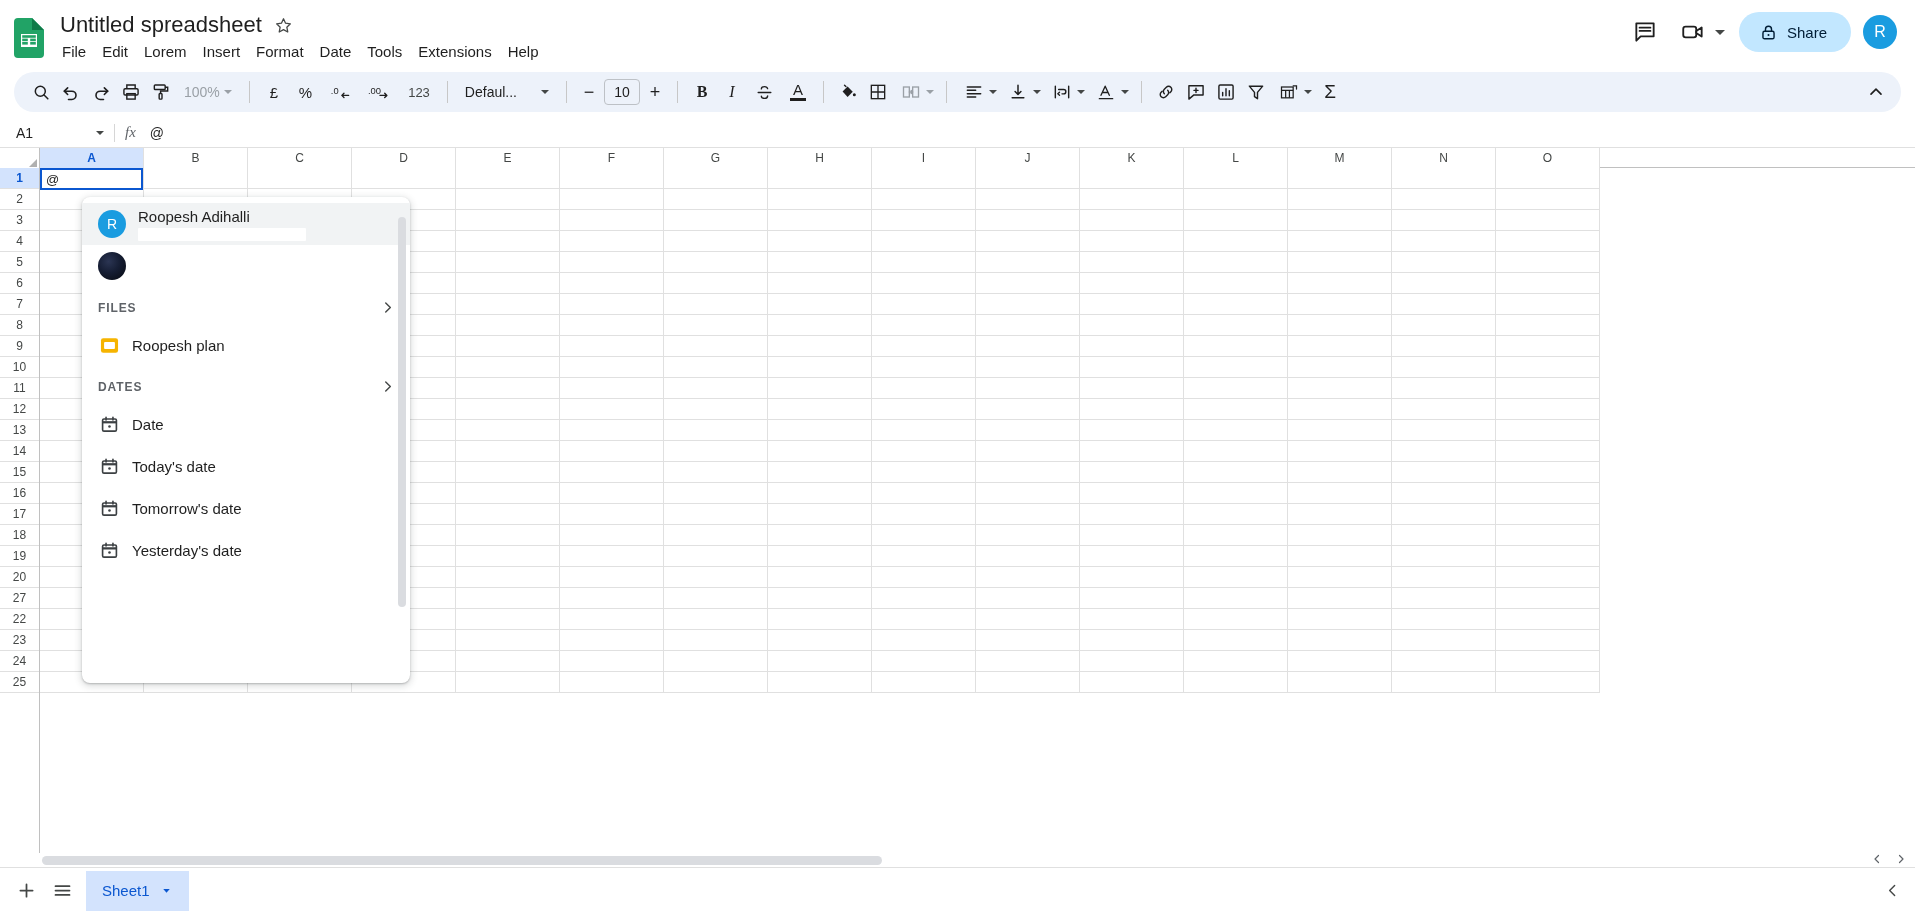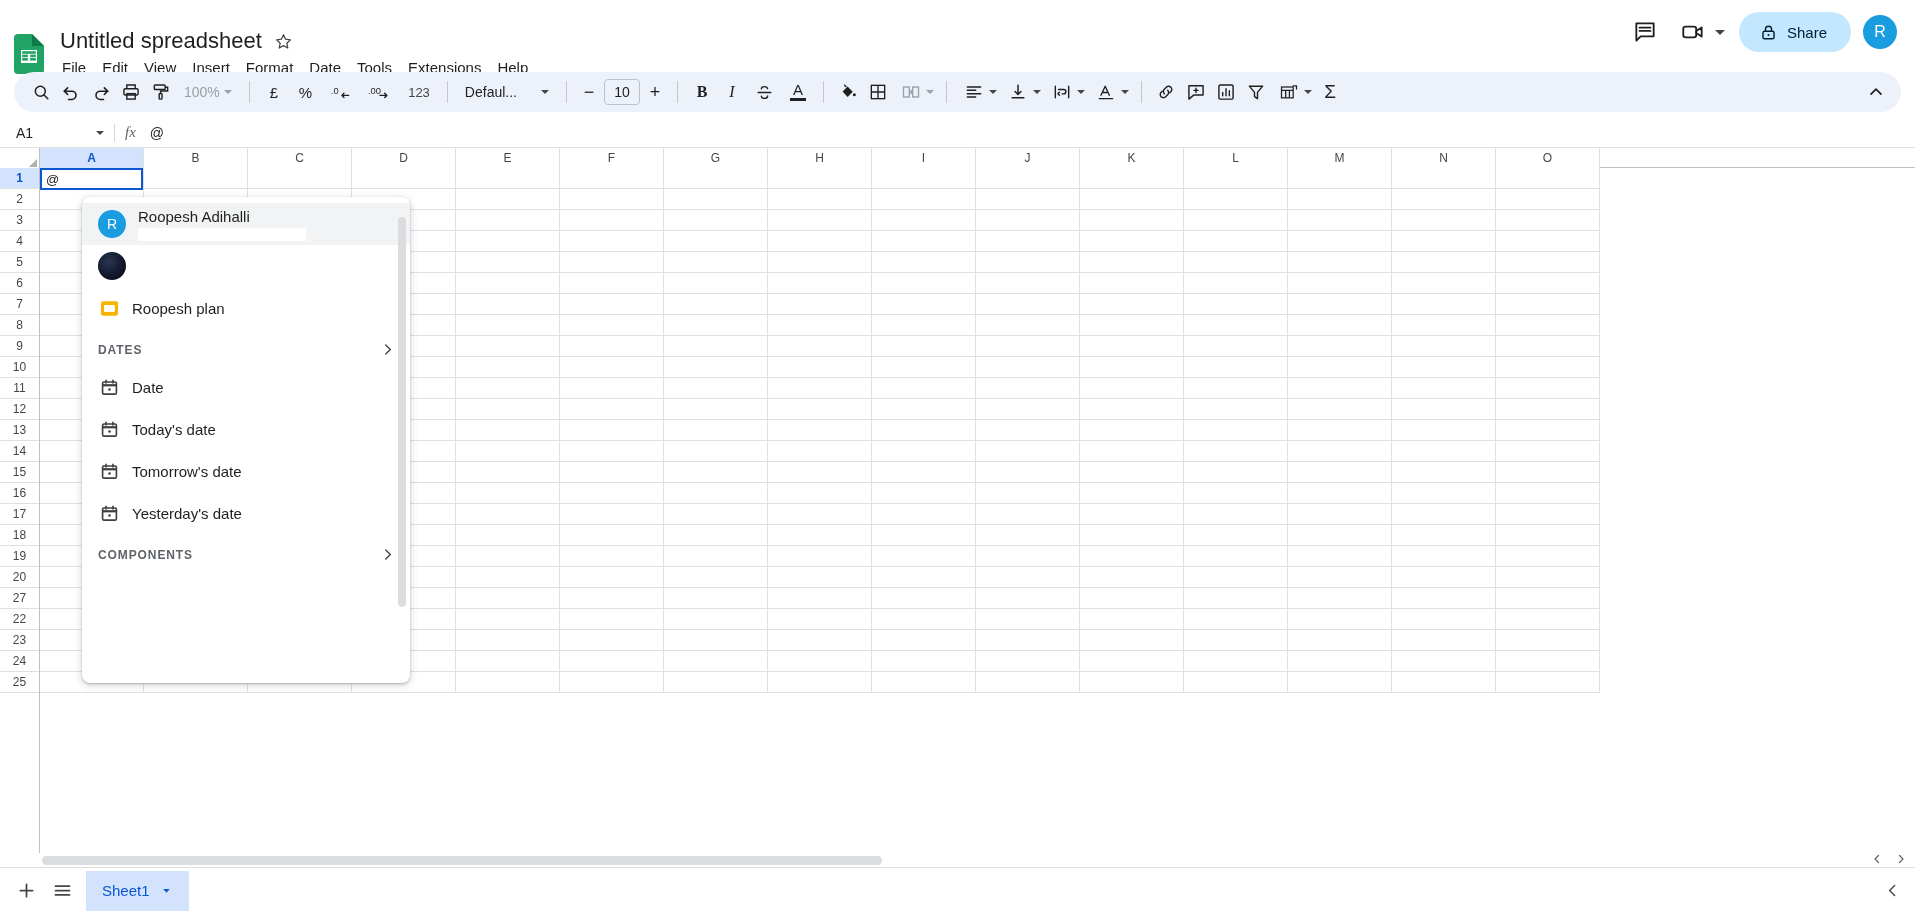--- a/index.html
+++ b/index.html
@@ -6,21 +6,21 @@
   html, body {
     margin: 0; padding: 0;
     width: 1915px; height: 919px;
     overflow: hidden;
     background: #ffffff;
     font-family: "Liberation Sans", sans-serif;
     -webkit-font-smoothing: antialiased;
   }
 
   
-  .topbar { display: flex; align-items: flex-start; height: 72px; padding: 26px 16px 0 14px; position: relative; }
+  .topbar { display: flex; align-items: flex-start; height: 72px; padding: 10px 16px 0 14px; position: relative; }
   .sheets-logo { width: 36px; height: 44px; margin-top: 6px; margin-right: 10px; flex: 0 0 auto; display:flex; align-items:center; }
   .sheets-logo svg { display:block; }
   .title-block { display: flex; flex-direction: column; flex: 0 0 auto; }
   .title-row { display: flex; align-items: center; gap: 12px; height: 30px; }
   .doc-title { font-size: 22px; color: #1f1f1f; line-height: 28px; letter-spacing: 0; white-space: nowrap; }
   .star-icon { cursor: pointer; color: #444746; display:flex; }
   .menu-row { display: flex; align-items: center; gap: 0; margin-top: 0px; margin-left: -6px; }
   .menu-item { font-size: 15px; color: #1f1f1f; padding: 3px 8px; border-radius: 4px; cursor: pointer; white-space: nowrap; }
 
   .top-right { position: absolute; right: 18px; top: 10px; display: flex; align-items: center; gap: 6px; height: 44px; }
@@ -154,21 +154,21 @@
       <span class="doc-title">Untitled spreadsheet</span>
       <span class="star-icon">
         <svg width="19" height="19" viewBox="0 0 24 24" fill="none" stroke="currentColor" stroke-width="1.6">
           <path d="M12 3.5l2.6 5.6 6.1.8-4.5 4.2 1.2 6.1-5.4-3-5.4 3 1.2-6.1L3.3 9.9l6.1-.8z" stroke-linejoin="round"></path>
         </svg>
       </span>
     </div>
     <div class="menu-row">
       <span class="menu-item">File</span>
       <span class="menu-item">Edit</span>
-      <span class="menu-item">View</span>
+      <span class="menu-item">Lorem</span>
       <span class="menu-item">Insert</span>
       <span class="menu-item">Format</span>
       <span class="menu-item">Date</span>
       <span class="menu-item">Tools</span>
       <span class="menu-item">Extensions</span>
       <span class="menu-item">Help</span>
     </div>
   </div>
 
   <div class="top-right">
@@ -891,20 +891,28 @@
             <span class="person-stack">
               <span class="at-label">Roopesh Adihalli</span>
               <span class="skeleton"></span>
             </span>
           </div>
           <div class="at-item">
             <span class="av-photo"></span>
             <span class="at-label"></span>
           </div>
 
+          <div class="sec-header">
+            <span class="sec-title">FILES</span>
+            <span class="chev">
+              <svg width="17" height="17" viewBox="0 0 24 24" stroke="currentColor" stroke-width="2" fill="none">
+                <path d="M9.5 5.5l6.5 6.5-6.5 6.5" stroke-linecap="round" stroke-linejoin="round"></path>
+              </svg>
+            </span>
+          </div>
           <div class="at-item">
             <span class="item-icon">
               <svg width="19" height="19" viewBox="0 0 20 20">
                 <rect x="1" y="2.4" width="18" height="15.2" rx="2.4" fill="#f6b400"></rect>
                 <rect x="4.3" y="6.4" width="11.4" height="7.2" rx="1" fill="#fff"></rect>
               </svg>
             </span>
             <span class="at-label">Roopesh plan</span>
           </div>
 
@@ -954,28 +962,20 @@
               <svg width="19" height="19" viewBox="0 0 22 22" fill="none" stroke="#3c4043" stroke-width="1.9">
                 <rect x="3" y="4.6" width="16" height="14" rx="1.6"></rect>
                 <path d="M3 8.4h16" stroke-width="2.6"></path>
                 <path d="M7 2.8v3M15 2.8v3" stroke-linecap="round"></path>
                 <circle cx="11" cy="13.4" r="1.5" fill="#3c4043" stroke="none"></circle>
               </svg>
             </span>
             <span class="at-label">Yesterday's date</span>
           </div>
 
-          <div class="sec-header">
-            <span class="sec-title">COMPONENTS</span>
-            <span class="chev">
-              <svg width="17" height="17" viewBox="0 0 24 24" stroke="currentColor" stroke-width="2" fill="none">
-                <path d="M9.5 5.5l6.5 6.5-6.5 6.5" stroke-linecap="round" stroke-linejoin="round"></path>
-              </svg>
-            </span>
-          </div>
 
           <div class="scrollbar-track">
             <div class="scrollbar-thumb"></div>
           </div>
         </div>
       </div>
       </div>
   </div>
 </div>
 

